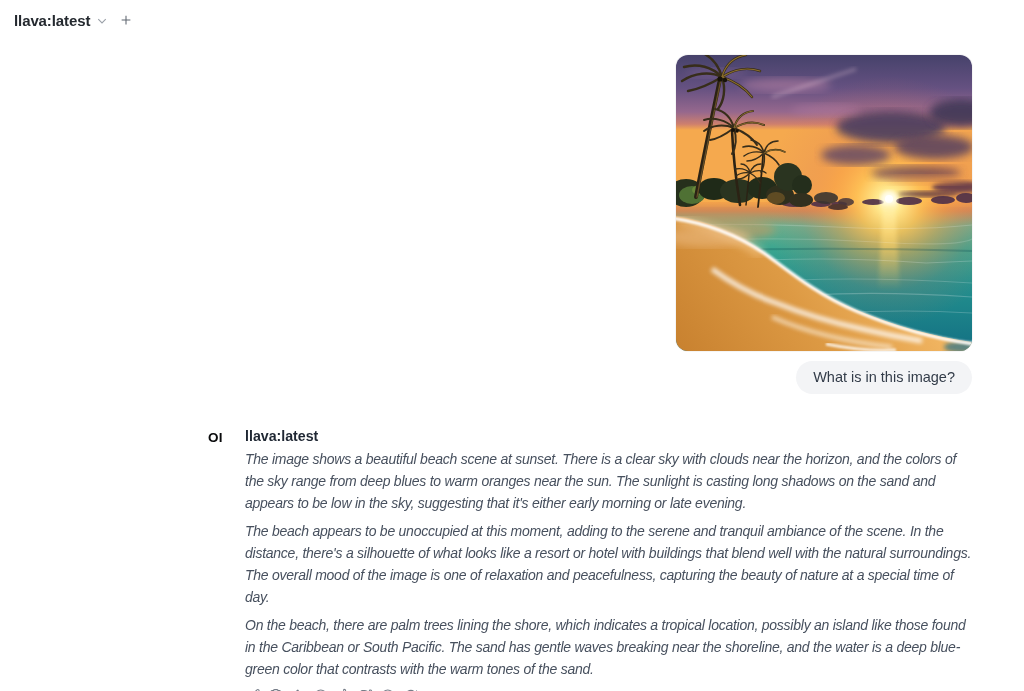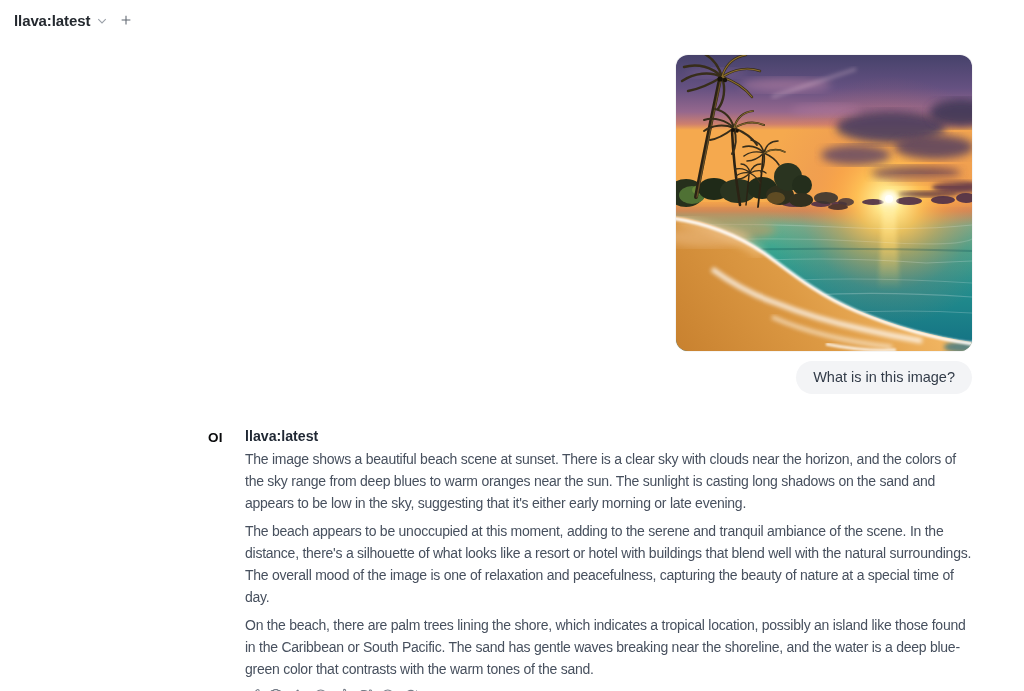--- a/index.html
+++ b/index.html
@@ -42,21 +42,21 @@
     position: absolute; top: 429px; left: 208px; width: 766px;
     display: flex; gap: 11px;
   }
   .assistant-avatar {
     width: 26px; flex-shrink: 0; padding-top: 1px;
     font-size: 13.5px; font-weight: 800; color: #090a0b; letter-spacing: 0.3px;
   }
   .assistant-content { flex: 1; min-width: 0; }
   .assistant-name { font-size: 14.2px; font-weight: 700; color: #1f2733; margin-bottom: 5px; line-height: 14px; }
   .assistant-content p {
-    font-size: 14px; letter-spacing: -0.25px; line-height: 22px; color: #47505e; margin: 0 0 6px 0;
+    font-size: 14px; letter-spacing: -0.25px; line-height: 22px; color: #47505e; margin: 0 0 6px 0; font-style: italic;
   }
   .action-row { margin-top: 8px; display: flex; align-items: center; gap: 7px; }
   .action-btn { background: none; border: none; padding: 0; cursor: pointer; display: flex; align-items: center; }
   .action-btn svg { width: 15.5px; height: 15.5px; stroke: #767d88; fill: none; stroke-width: 1.6; stroke-linecap: round; stroke-linejoin: round; }
 </style>
 </head>
 <body>
 
 <div class="topbar">
   <div class="model-selector">

